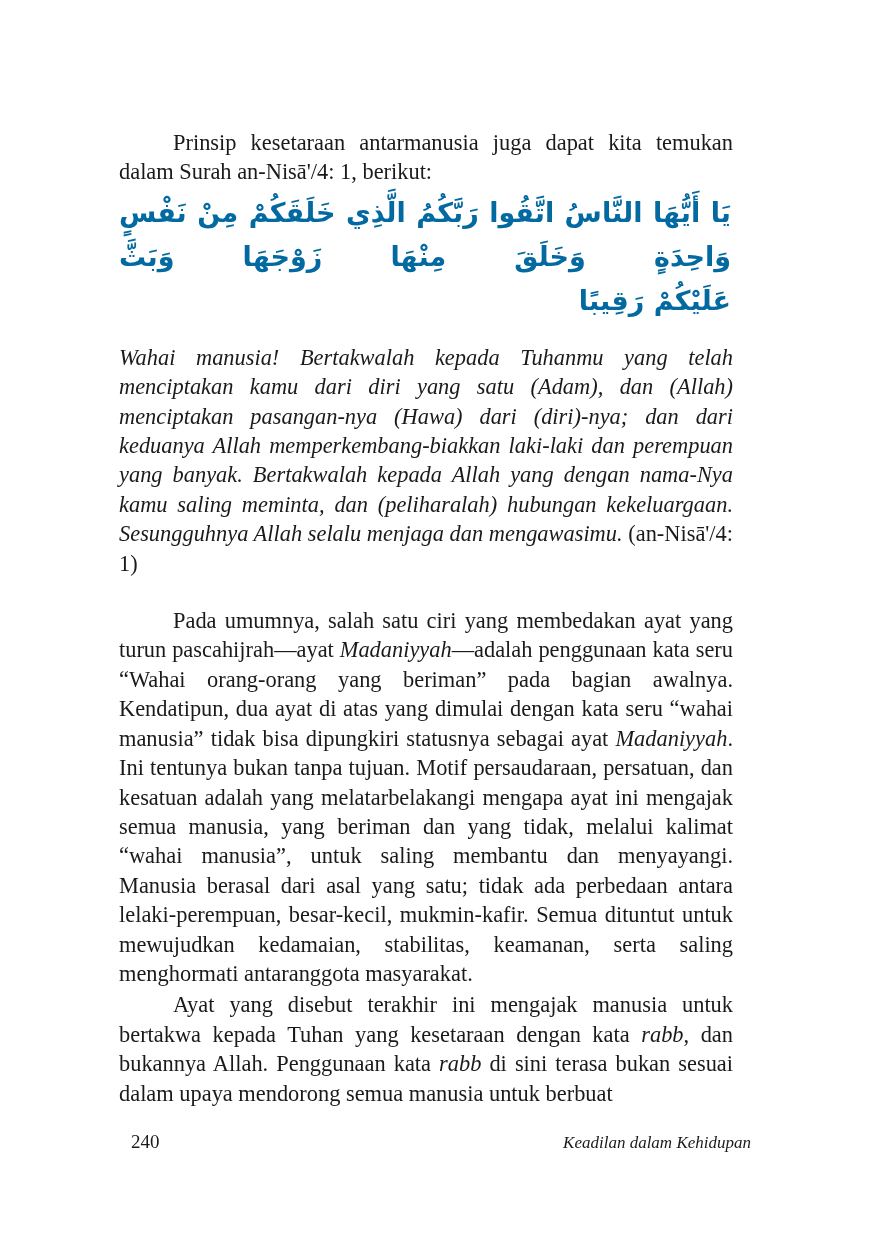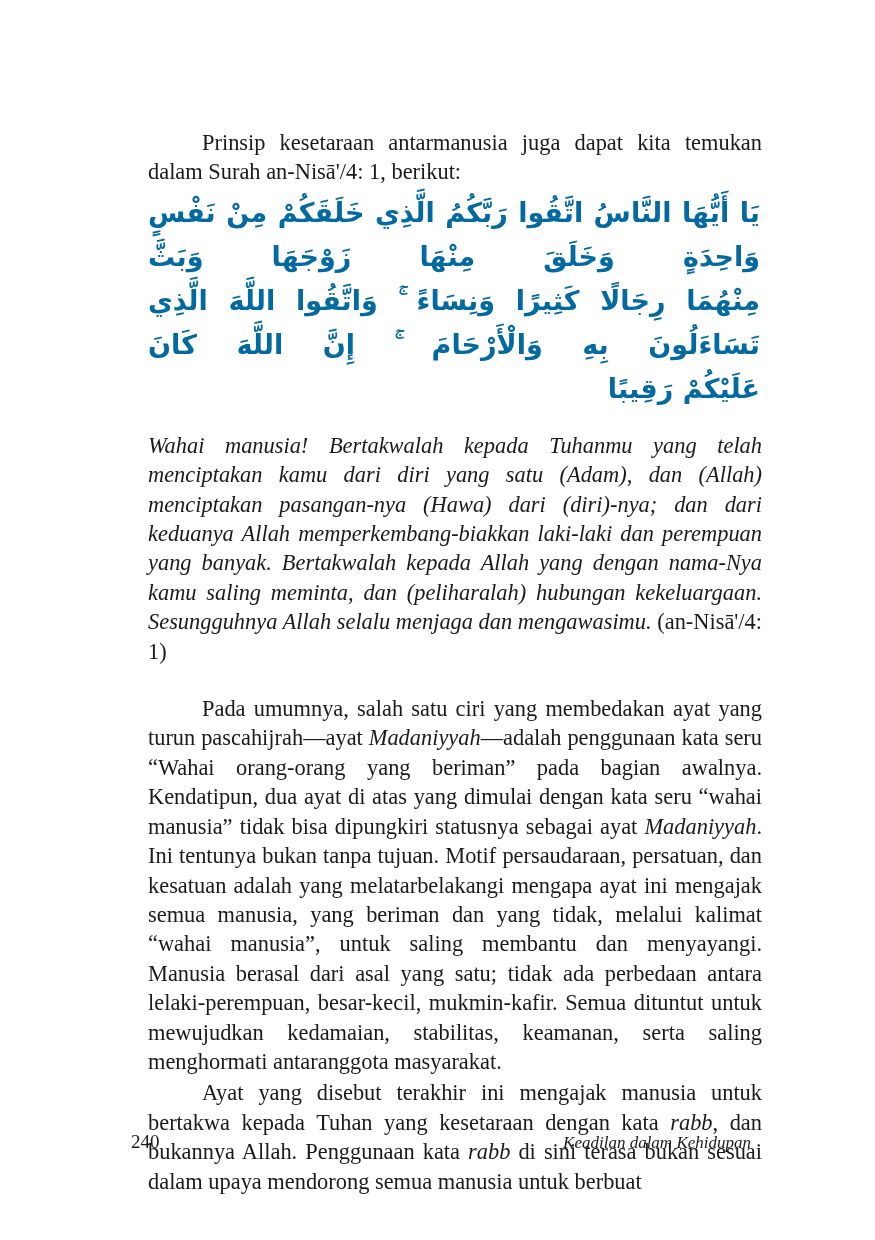--- a/index.html
+++ b/index.html
@@ -10,21 +10,21 @@
     body {
       width: 875px;
       height: 1240px;
       position: relative;
       overflow: hidden;
       font-family: "Liberation Serif", "DejaVu Serif", serif;
       color: #1a1a1a;
     }
     .page {
       position: absolute;
-      left: 148px;
+      left: 119px;
       top: 128px;
       width: 614px;
     }
     p {
       margin: 0;
       font-size: 22.4px;
       line-height: 29.4px;
       text-align: justify;
       hyphens: manual;
     }
@@ -89,21 +89,20 @@
   </style>
 </head>
 <body>
 
 <div class="page">
 
   <p class="indent">Prinsip kesetaraan antarmanusia juga dapat kita temukan dalam Surah an-Nisā'/4: 1, berikut:</p>
 
   <div class="arabic">
     <span class="line">يَا أَيُّهَا النَّاسُ اتَّقُوا رَبَّكُمُ الَّذِي خَلَقَكُمْ مِنْ نَفْسٍ وَاحِدَةٍ وَخَلَقَ مِنْهَا زَوْجَهَا وَبَثَّ</span>
-    <span class="line">مِنْهُمَا رِجَالًا كَثِيرًا وَنِسَاءً ۚ وَاتَّقُوا اللَّهَ الَّذِي تَسَاءَلُونَ بِهِ وَالْأَرْحَامَ ۚ إِنَّ اللَّهَ كَانَ</span>
     <span class="line last">عَلَيْكُمْ رَقِيبًا</span>
   </div>
 
   <p class="translation">
     <span>Wahai manusia! Bertakwalah kepada Tuhanmu yang telah menciptakan kamu dari diri yang satu (Adam), dan (Allah) menciptakan pasangan-nya (Hawa) dari (diri)-nya; dan dari keduanya Allah memperkembang-biakkan laki-laki dan perempuan yang banyak. Bertakwalah kepada Allah yang dengan nama-Nya kamu saling meminta, dan (peliharalah) hubungan kekeluargaan. Sesungguhnya Allah selalu menjaga dan mengawasimu.</span>
     <span class="ref">(an-Nisā'/4: 1)</span>
   </p>
 
   <p class="indent para2"><span>Pada umumnya, salah satu ciri yang membedakan ayat yang turun pascahijrah—ayat </span><em>Madaniyyah</em><span>—adalah penggunaan kata seru “Wahai orang-orang yang beriman” pada bagian awalnya. Kendatipun, dua ayat di atas yang dimulai dengan kata seru “wahai manusia” tidak bisa dipungkiri statusnya sebagai ayat </span><em>Madaniyyah</em><span>. Ini tentunya bukan tanpa tujuan. Motif persaudaraan, persatuan, dan kesatuan adalah yang melatar­belakangi mengapa ayat ini mengajak semua manusia, yang beriman dan yang tidak, melalui kalimat “wahai manusia”, untuk saling membantu dan menyayangi. Manusia berasal dari asal yang satu; tidak ada perbedaan antara lelaki-perempuan, besar-kecil, mukmin-kafir. Semua dituntut untuk mewujudkan kedamaian, stabilitas, keamanan, serta saling menghormati antar­anggota masyarakat.</span></p>
 

